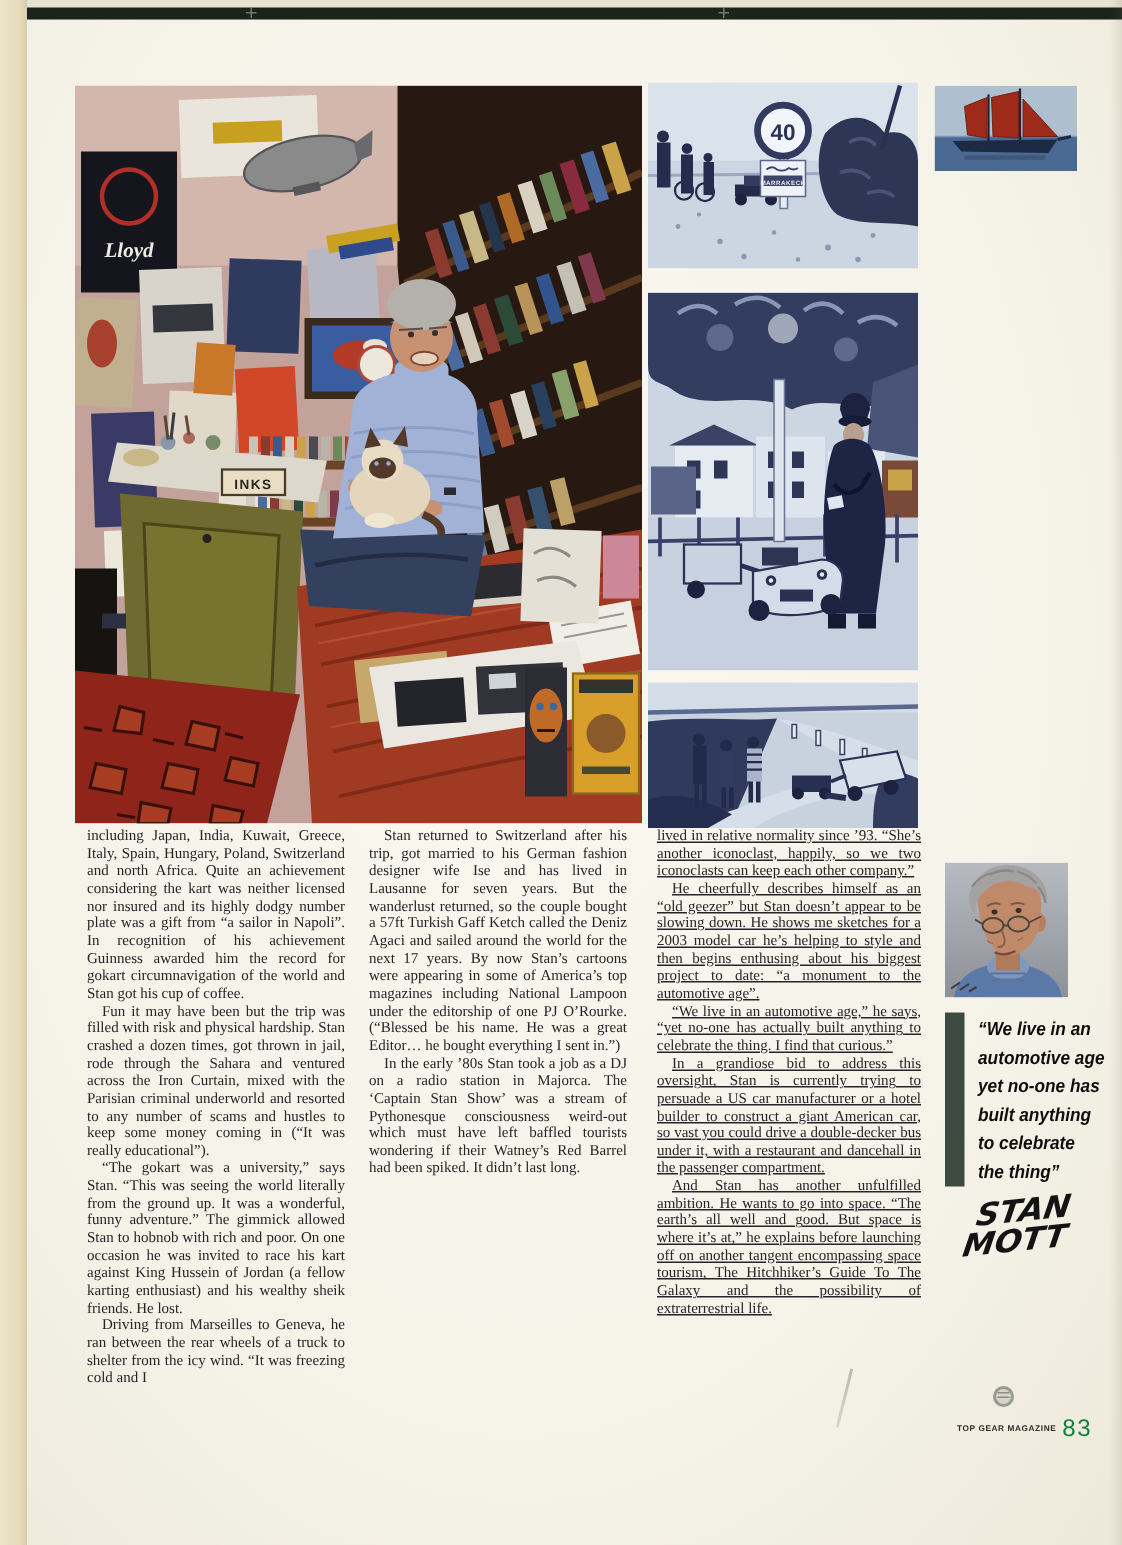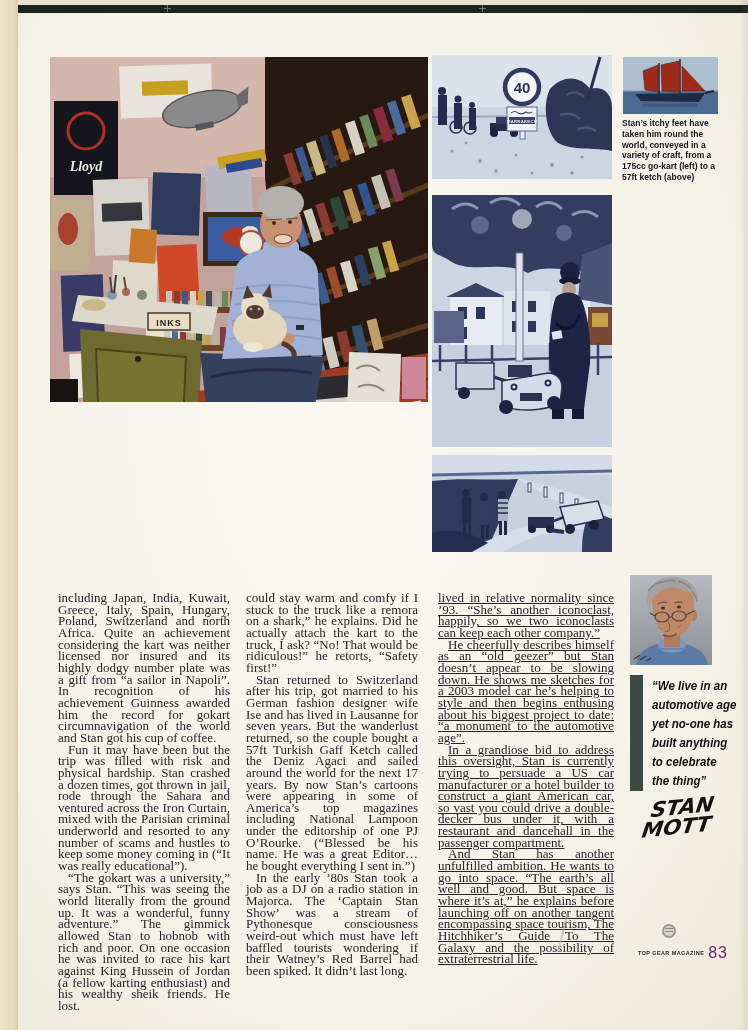--- a/index.html
+++ b/index.html
@@ -26,22 +26,22 @@
   .photo svg { display:block; }
 
   
   .ketch-caption {
     position:absolute; left:622px; top:118px; width:100px;
     font-family:"Liberation Sans", sans-serif; font-weight:bold;
     font-size:8.5px; line-height:10.8px; color:#14141e;
   }
 
   
-  .col { position:absolute; top:592px; width:172px; text-align:justify;
-         font-size:13px; line-height:11.65px; color:#26242a; }
+  .col { position:absolute; top:552px; width:172px; text-align:justify;
+         font-size:10px; line-height:11.65px; color:#26242a; }
   .col p { margin:0; }
   .col p.ind { text-indent:10px; }
   .c1 { left:58px; } .c2 { left:246px; } .c3 { left:438px; width:176px;text-decoration:underline; }
 
   
   .quote-bar { position:absolute; left:630px; top:675px; width:13px; height:116px; background:#3c4a41; }
   .quote { position:absolute; left:652px; top:677px; width:95px;
     font-family:"Liberation Sans", sans-serif; font-weight:bold; font-style:italic;
     font-size:12.5px; line-height:19px; color:#0d0d0d;
     transform:scaleX(.92); transform-origin:left top; }
@@ -49,21 +49,21 @@
     font-family:"DejaVu Sans", sans-serif; font-weight:800; font-style:italic;
     font-size:21px; line-height:.95; color:#131313;
     transform:skewX(-14deg) rotate(-6deg); }
   .sig .l2 { margin-left:-6px; }
 
   
   .footer { position:absolute; right:20px; top:944px; display:flex; align-items:center; gap:4px; }
   .footer .mag { font-family:"Liberation Sans", sans-serif; font-weight:bold;
     font-size:5.5px; letter-spacing:.4px; color:#2b2b28; }
   .footer .num { font-family:"Liberation Sans", sans-serif; font-weight:400;
-    font-size:16px; letter-spacing:1px; color:#701a75; }
+    font-size:16px; letter-spacing:1px; color:#15803d; }
 
   .ornament { position:absolute; left:662px; top:924px; width:10px; height:10px;
     border:2px solid #9a9a90; border-radius:50%; background:#d4d4ca; }
   .ornament i { display:block; margin:2px 1px 0 1px; height:1px; background:#8e8e84; }
   .artifact { position:absolute; left:562px; top:912px; width:2px; height:40px;
     background:linear-gradient(#8e8c86, #c4c0b4); transform:rotate(14deg); opacity:.55; }
 </style>
 </head>
 <body>
 
@@ -74,21 +74,21 @@
   <div class="right-edge"></div>
   <div class="regmark" style="left:164px; top:5px;">
       <span class="h"></span>
       <span class="v"></span>
     </div>
   <div class="regmark" style="left:479px; top:5px;">
       <span class="h"></span>
       <span class="v"></span>
     </div>
 
-  <div class="photo" style="left:50px; top:57px; width:378px; height:345px;">
+  <div class="photo" style="left:50px; top:57px; width:378px; height:492px;">
     <svg width="378" height="492" viewBox="0 0 378 492">
       <rect x="0" y="0" width="378" height="492" fill="#c2a29a"></rect>
       <rect x="0" y="0" width="378" height="120" fill="#d3b6ac"></rect>
 
       <g>
         <polygon points="215,0 378,0 378,475 248,488 215,120" fill="#271811"></polygon>
         <line x1="220" y1="132" x2="378" y2="58" stroke="#5a3a1e" stroke-width="5"></line>
         <line x1="226" y1="192" x2="378" y2="128" stroke="#5a3a1e" stroke-width="5"></line>
         <line x1="233" y1="252" x2="378" y2="198" stroke="#5a3a1e" stroke-width="5"></line>
         <line x1="241" y1="312" x2="378" y2="268" stroke="#5a3a1e" stroke-width="5"></line>
@@ -492,35 +492,35 @@
           <polygon points="38,8 56,4 56,35 39,34"></polygon>
           <polygon points="59,9 82,34 59,34"></polygon>
         </g>
         <path d="M12,37 L82,36 L76,45 L18,44 Z" fill="#1c2a44"></path>
         <line x1="82" y1="36" x2="91" y2="34" stroke="#1c2a44" stroke-width="2"></line>
         <path d="M20,48 H74" stroke="#3a4a6a" stroke-width="3" opacity=".6"></path>
       </g>
     </svg>
   </div>
 
-  <div class="ketch-caption">Stan’s itchy feet have taken him round the world, conveyed in a variety of craft, from a 175cc go-kart (left) to a 57ft ketch (above)</div>
 
   <div class="col c1">
     <p>including Japan, India, Kuwait, Greece, Italy, Spain, Hungary, Poland, Switzerland and north Africa. Quite an achievement considering the kart was neither licensed nor insured and its highly dodgy number plate was a gift from “a sailor in Napoli”. In recognition of his achievement Guinness awarded him the record for gokart circumnavigation of the world and Stan got his cup of coffee.</p>
     <p class="ind">Fun it may have been but the trip was filled with risk and physical hardship. Stan crashed a dozen times, got thrown in jail, rode through the Sahara and ventured across the Iron Curtain, mixed with the Parisian criminal underworld and resorted to any number of scams and hustles to keep some money coming in (“It was really educational”).</p>
     <p class="ind">“The gokart was a university,” says Stan. “This was seeing the world literally from the ground up. It was a wonderful, funny adventure.” The gimmick allowed Stan to hobnob with rich and poor. On one occasion he was invited to race his kart against King Hussein of Jordan (a fellow karting enthusiast) and his wealthy sheik friends. He lost.</p>
+    <p class="ind">Driving from Marseilles to Geneva, he ran between the rear wheels of a truck to shelter from the icy wind. “It was freezing cold and I</p>
   </div>
   <div class="col c2">
-    <p>could stay warm and comfy if I stuck to the truck like a remora on a shark,” he explains. Did he actually attach the kart to the truck, I ask? “No! That would be ridiculous!” he retorts, “Safety first!”</p>
     <p class="ind">Stan returned to Switzerland after his trip, got married to his German fashion designer wife Ise and has lived in Lausanne for seven years. But the wanderlust returned, so the couple bought a 57ft Turkish Gaff Ketch called the Deniz Agaci and sailed around the world for the next 17 years. By now Stan’s cartoons were appearing in some of America’s top magazines including National Lampoon under the editorship of one PJ O’Rourke. (“Blessed be his name. He was a great Editor… he bought everything I sent in.”)</p>
     <p class="ind">In the early ’80s Stan took a job as a DJ on a radio station in Majorca. The ‘Captain Stan Show’ was a stream of Pythonesque consciousness weird-out which must have left baffled tourists wondering if their Watney’s Red Barrel had been spiked. It didn’t last long.</p>
   </div>
   <div class="col c3">
     <p>lived in relative normality since ’93. “She’s another iconoclast, happily, so we two iconoclasts can keep each other company.”</p>
     <p class="ind">He cheerfully describes himself as an “old geezer” but Stan doesn’t appear to be slowing down. He shows me sketches for a 2003 model car he’s helping to style and then begins enthusing about his biggest project to date: “a monument to the automotive age”.</p>
+    <p class="ind">“We live in an automotive age,” he says, “yet no-one has actually built anything to celebrate the thing. I find that curious.”</p>
     <p class="ind">In a grandiose bid to address this oversight, Stan is currently trying to persuade a US car manufacturer or a hotel builder to construct a giant American car, so vast you could drive a double-decker bus under it, with a restaurant and dancehall in the passenger compartment.</p>
     <p class="ind">And Stan has another unfulfilled ambition. He wants to go into space. “The earth’s all well and good. But space is where it’s at,” he explains before launching off on another tangent encompassing space tourism, The Hitchhiker’s Guide To The Galaxy and the possibility of extraterrestrial life.</p>
   </div>
 
   <div class="photo" style="left:630px; top:575px; width:82px; height:90px;">
     <svg width="82" height="90" viewBox="0 0 82 90">
       <defs>
         <linearGradient id="pbg" x1="0" y1="0" x2="0" y2="1">
           <stop offset="0" stop-color="#b8bac2"></stop>
             <stop offset="1" stop-color="#8e9098"></stop>

